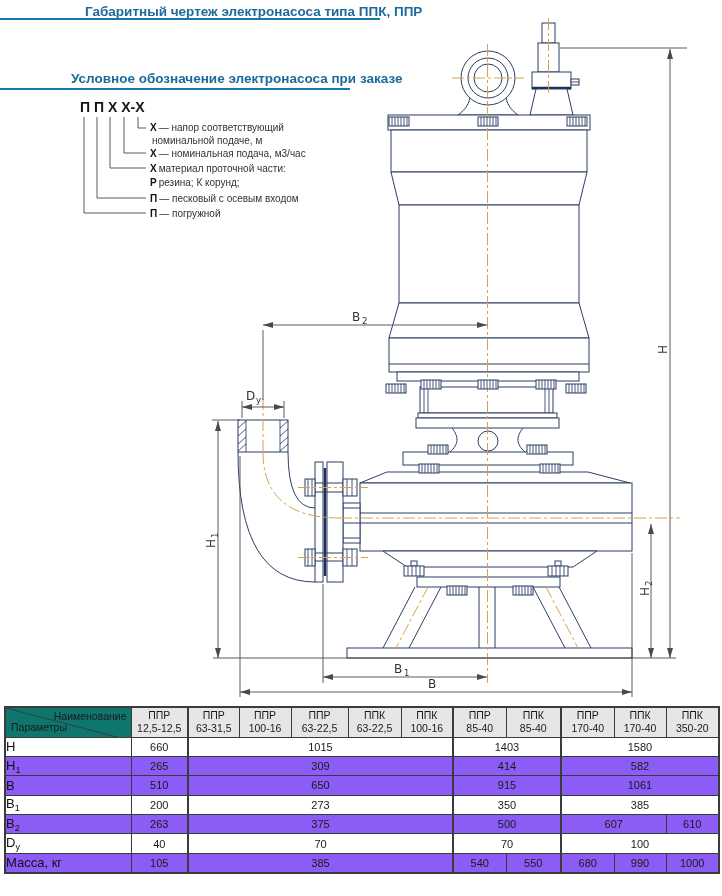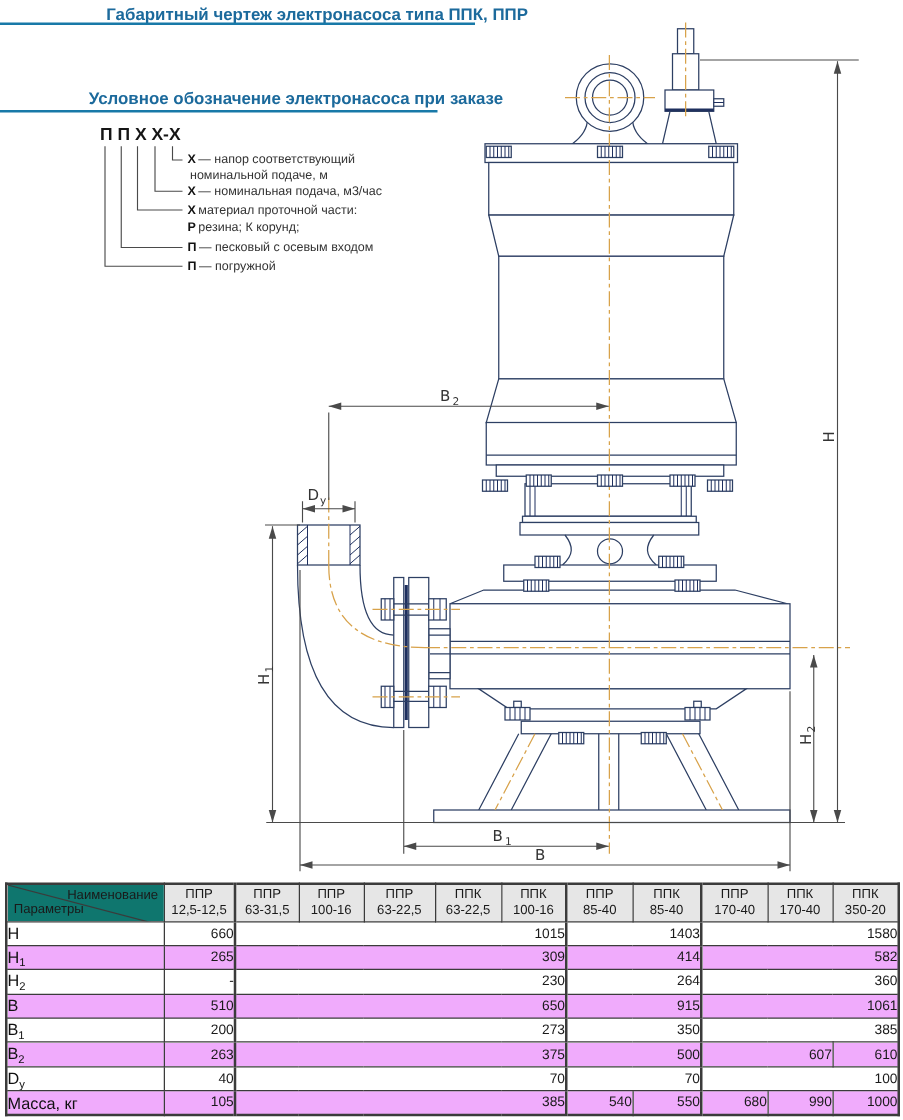--- a/index.html
+++ b/index.html
@@ -26,22 +26,22 @@
   .sub{font-size:8.5px;}
   .code{fill:#151515;font-family:"Liberation Sans",sans-serif;font-size:14px;font-weight:700;}
   
   table.params{position:absolute;left:4px;top:706px;width:714px;border-collapse:collapse;
     table-layout:fixed;border:2px solid #3b3b3b;font-family:"Liberation Sans",sans-serif;}
   table.params th,table.params td{border:1px solid #3b3b3b;padding:0;overflow:hidden;}
   thead th{background:#e6e6e6;font-size:10.5px;font-weight:400;line-height:1.25;
     border-bottom-width:2px;color:#1a1a1a;}
   thead tr{height:30px;}
   tbody tr{height:19.4px;}
-  tbody tr.shade td,tbody tr.shade th{background:#f0abfc;}
-  td.val{font-size:11px;text-align:right;color:#1a1a1a;}
+  tbody tr.shade td,tbody tr.shade th{background:#8b5cf6;}
+  td.val{font-size:11px;text-align:center;color:#1a1a1a;}
   th.rowlabel{text-align:left;padding-left:28px;font-size:13px;font-weight:400;color:#111;}
   th.rowlabel .sb,td .sb{font-size:9px;vertical-align:-3px;}
   th.corner{position:relative;background:#0f766e;}
   th.corner svg{position:absolute;inset:0;}
   th.corner .c-top{position:absolute;top:2px;right:4px;font-size:10.5px;font-weight:400;}
   th.corner .c-bot{position:absolute;bottom:2px;left:5px;font-size:10.5px;font-weight:400;}
   .gb{border-left-width:2px !important;}
 </style>
 </head>
 <body>
@@ -311,27 +311,20 @@
           <td class="val gb" colspan="2">1403</td>
           <td class="val gb" colspan="3">1580</td>
         </tr>
         <tr class="shade">
           <th class="rowlabel"><span>H</span><span class="sb">1</span></th>
           <td class="val">265</td>
           <td class="val gb" colspan="5">309</td>
           <td class="val gb" colspan="2">414</td>
           <td class="val gb" colspan="3">582</td>
         </tr>
-        <tr>
-          <th class="rowlabel"><span>H</span><span class="sb">2</span></th>
-          <td class="val">-</td>
-          <td class="val gb" colspan="5">230</td>
-          <td class="val gb" colspan="2">264</td>
-          <td class="val gb" colspan="3">360</td>
-        </tr>
         <tr class="shade">
           <th class="rowlabel"><span>B</span></th>
           <td class="val">510</td>
           <td class="val gb" colspan="5">650</td>
           <td class="val gb" colspan="2">915</td>
           <td class="val gb" colspan="3">1061</td>
         </tr>
         <tr>
           <th class="rowlabel"><span>B</span><span class="sb">1</span></th>
           <td class="val">200</td>

